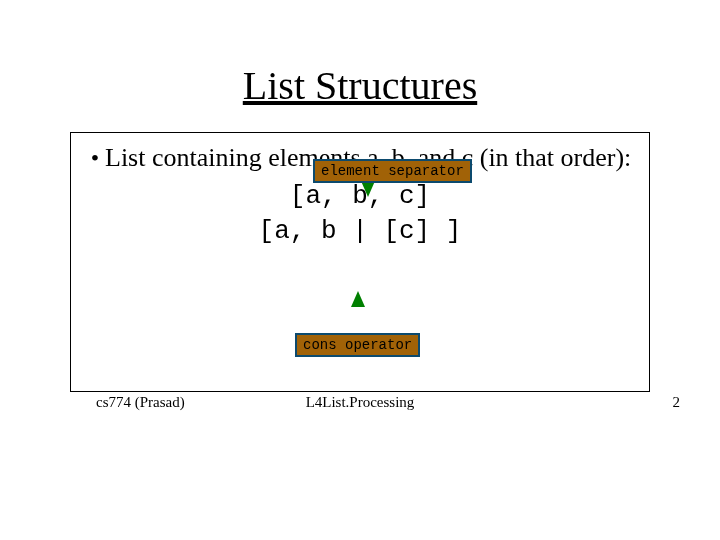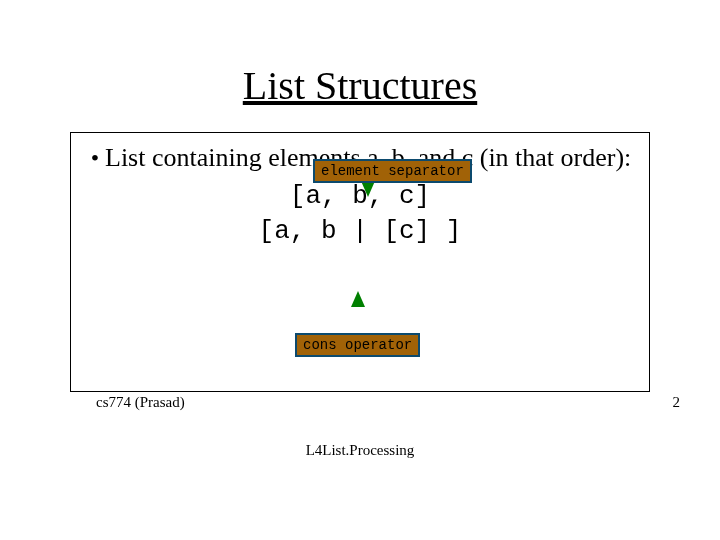--- a/index.html
+++ b/index.html
@@ -15,21 +15,21 @@
   .callout { position: absolute; background: #a16207; border: 2px solid #0c4a6e; font-family: "Courier New", Courier, monospace; font-size: 14px; padding: 2px 6px; white-space: nowrap; z-index: 5; }
   .callout-top { top: -20px; left: 228px; }
   .callout-bottom { top: 128px; left: 210px; margin-top: 26px; }
   .arrow { position: absolute; width: 0; height: 0; z-index: 4; }
   .arrow-down { border-left: 7px solid transparent; border-right: 7px solid transparent; border-top: 16px solid #008000; }
   .arrow-up { border-left: 7px solid transparent; border-right: 7px solid transparent; border-bottom: 16px solid #008000; }
   .arrow-top-pos { top: 2px; left: 276px; }
   .arrow-bottom-pos { top: 112px; left: 266px; }
   .footer { position: absolute; bottom: 26px; left: 0; width: 720px; font-size: 15px; }
   .footer-left { position: absolute; left: 72px; margin-left: 24px; }
-  .footer-center { position: absolute; left: 0; width: 720px; text-align: center; margin-top: 48px; }
+  .footer-center { position: absolute; left: 0; width: 720px; text-align: center; }
   .footer-right { position: absolute; right: 40px; }
 </style>
 </head>
 <body>
 <div class="slide">
 
   <div class="title">List Structures</div>
 
   <div class="content-box">
     <div class="bullet-row">

